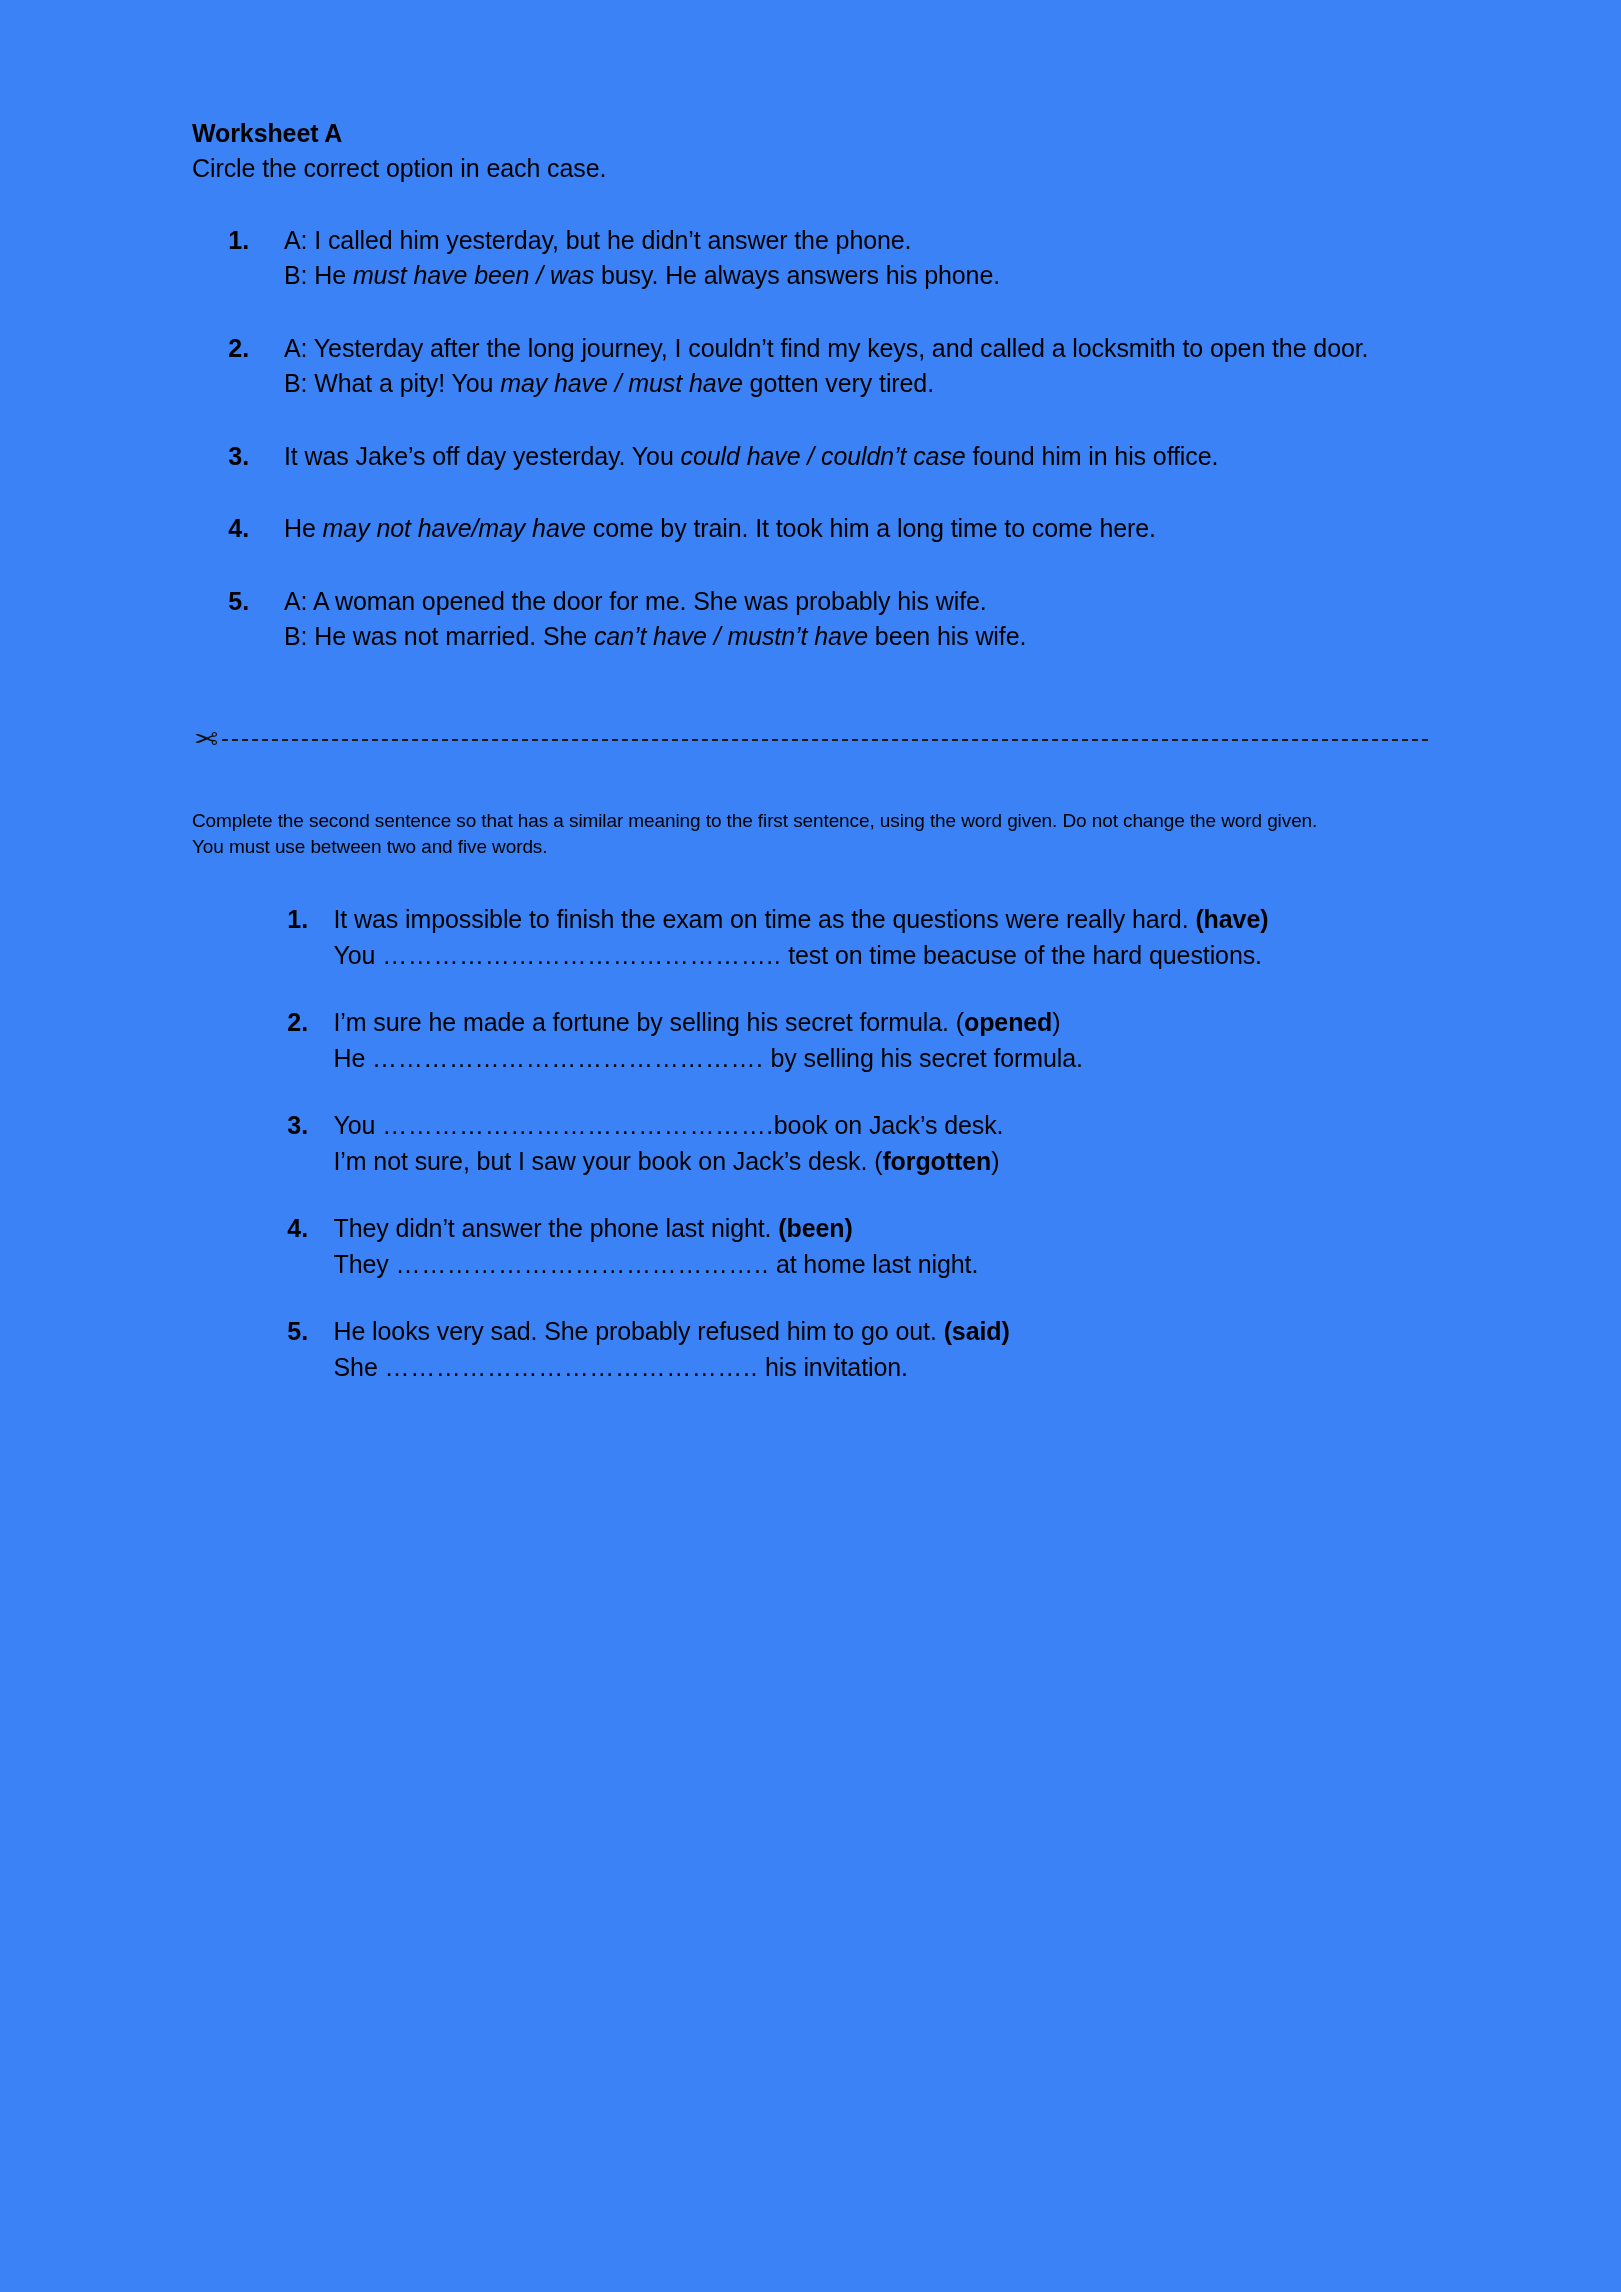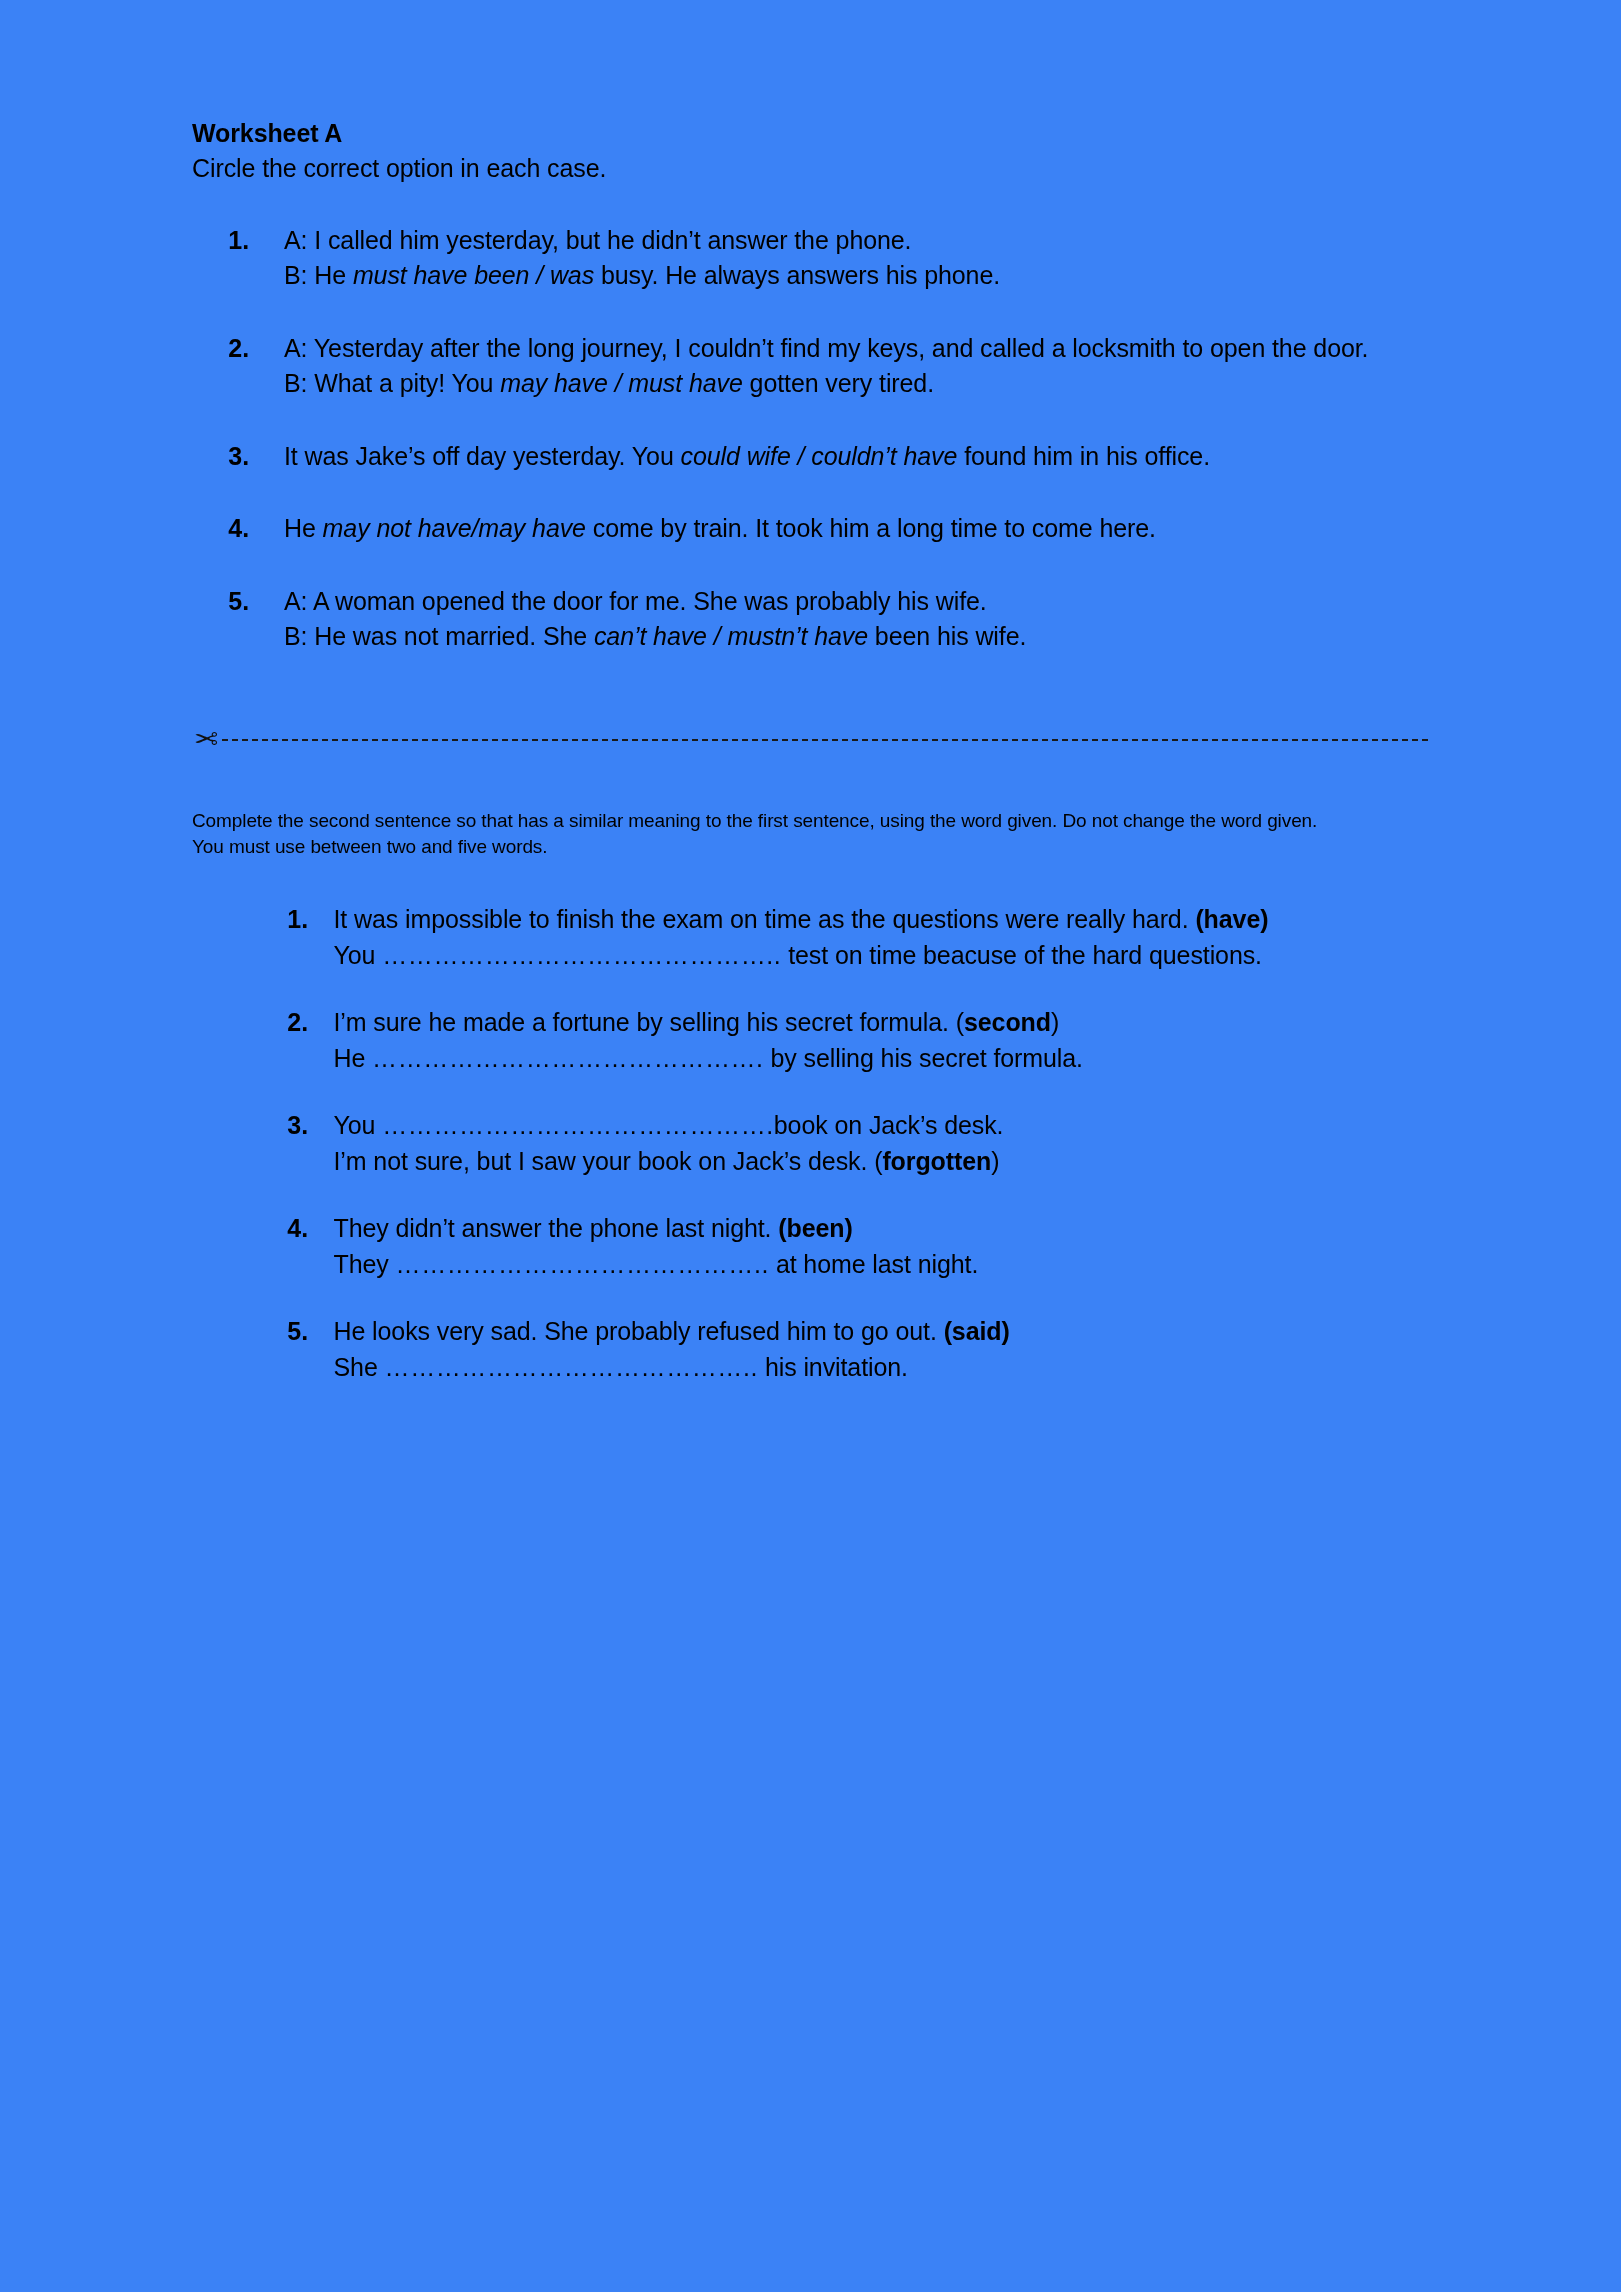--- a/index.html
+++ b/index.html
@@ -159,21 +159,21 @@
       <span class="qnum">2.</span>
       <span class="qbody">
         <span class="qline"><span>A: Yesterday after the long journey, I couldn’t find my keys, and called a locksmith to open the door.</span></span>
         <span class="qline"><span>B: What a pity! You </span><em>may have / must have</em><span> gotten very tired.</span></span>
       </span>
     </li>
 
     <li class="qrow">
       <span class="qnum">3.</span>
       <span class="qbody">
-        <span class="qline"><span>It was Jake’s off day yesterday. You </span><em>could wife / couldn’t have</em><span> found him in his office.</span></span>
+        <span class="qline"><span>It was Jake’s off day yesterday. You </span><em>could have / couldn’t case</em><span> found him in his office.</span></span>
       </span>
     </li>
 
     <li class="qrow">
       <span class="qnum">4.</span>
       <span class="qbody">
         <span class="qline"><span>He </span><em>may not have/may have</em><span> come by train. It took him a long time to come here.</span></span>
       </span>
     </li>
 
@@ -200,21 +200,21 @@
       <span class="qnum">1.</span>
       <span class="qbody">
         <span class="qline"><span>It was impossible to finish the exam on time as the questions were really hard. </span><strong>(have)</strong></span>
         <span class="qline"><span>You </span><span class="dots">………………………………………..</span><span> test on time beacuse of the hard questions.</span></span>
       </span>
     </li>
 
     <li class="qrow">
       <span class="qnum">2.</span>
       <span class="qbody">
-        <span class="qline"><span>I’m sure he made a fortune by selling his secret formula. </span>(<strong>second</strong>)</span>
+        <span class="qline"><span>I’m sure he made a fortune by selling his secret formula. </span>(<strong>opened</strong>)</span>
         <span class="qline"><span>He </span><span class="dots">……………………………………….</span><span> by selling his secret formula.</span></span>
       </span>
     </li>
 
     <li class="qrow">
       <span class="qnum">3.</span>
       <span class="qbody">
         <span class="qline"><span>You </span><span class="dots">……………………………………….</span><span>book on Jack’s desk.</span></span>
         <span class="qline"><span>I’m not sure, but I saw your book on Jack’s desk. </span>(<strong>forgotten</strong>)</span>
       </span>

